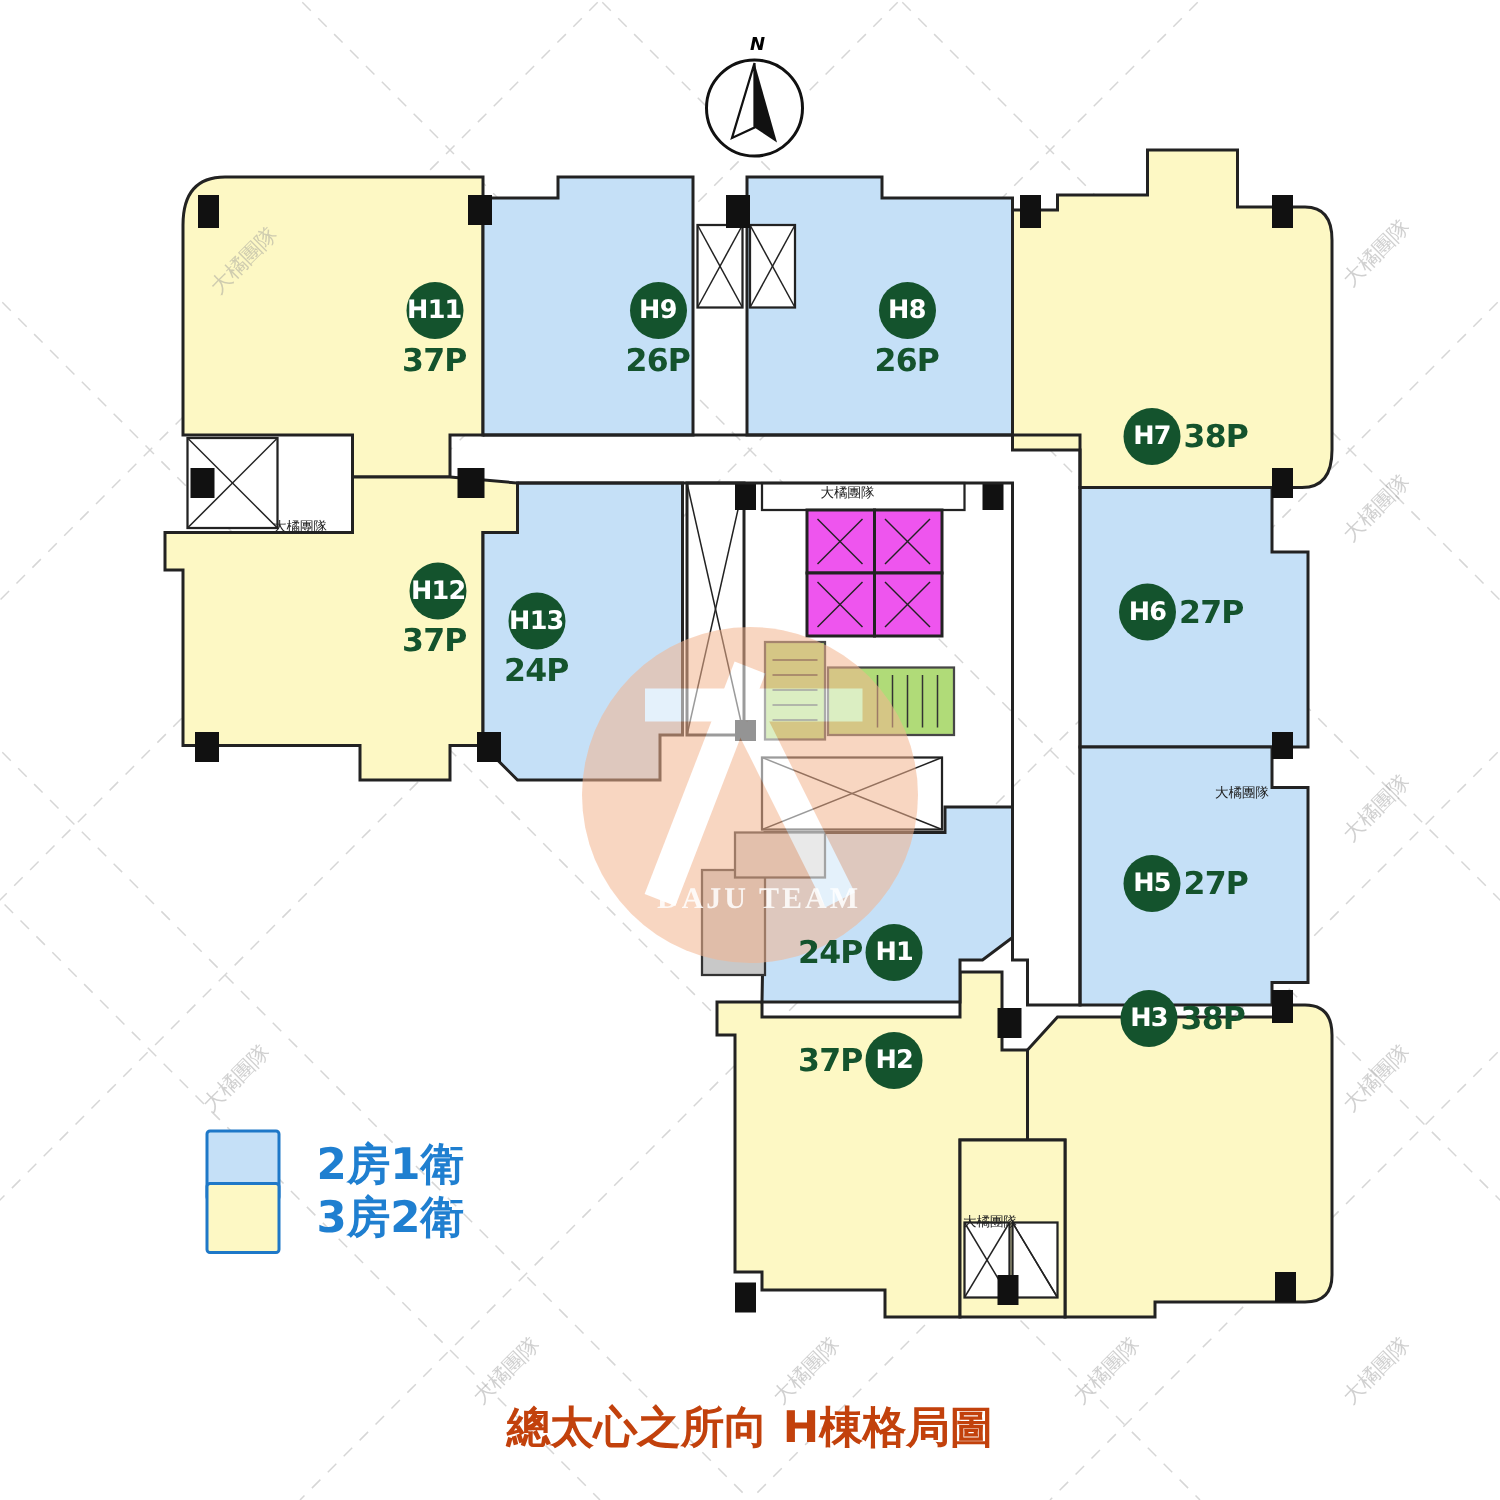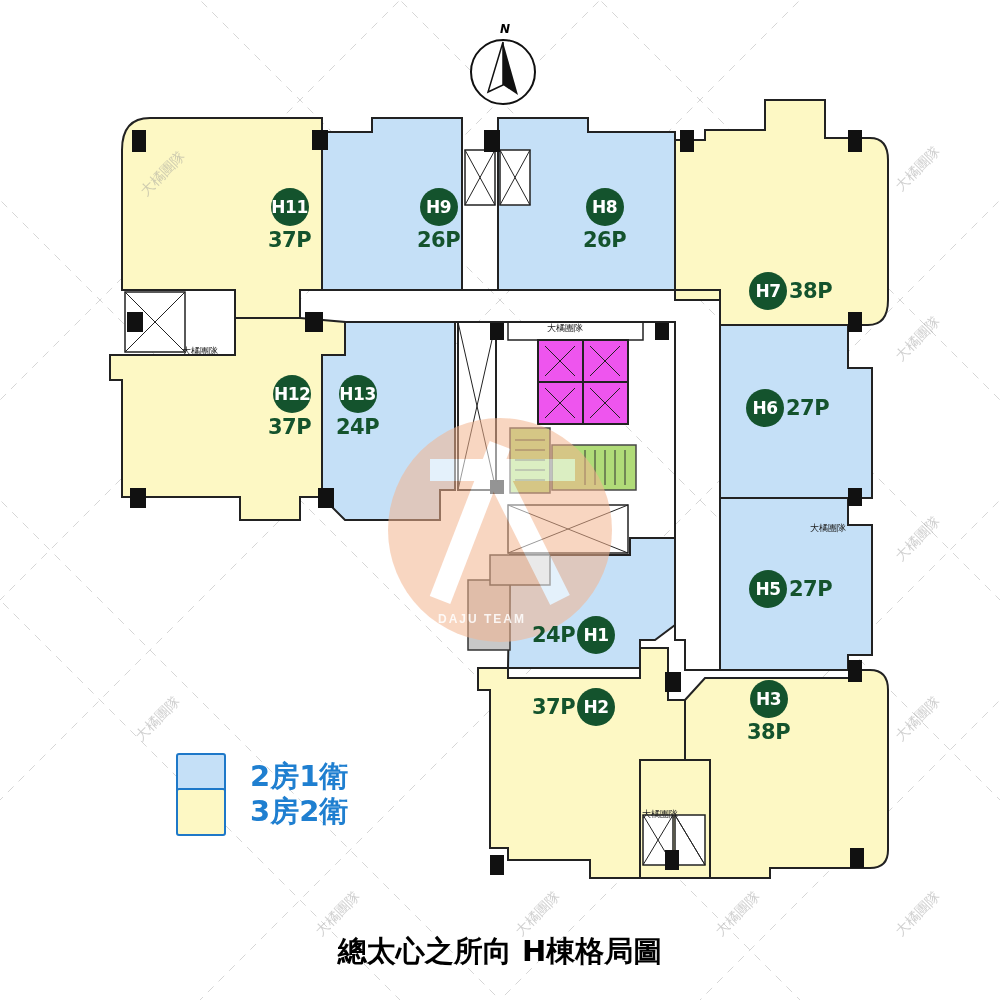--- a/index.html
+++ b/index.html
@@ -8,28 +8,28 @@
   #plan { position:absolute; left:0; top:0; width:1000px; height:1000px; }
   .unit-label { position:absolute; display:flex; align-items:center; gap:2px;
                 font-weight:bold; color:#b0161e; }
   .badge { width:38px; height:38px; border-radius:50%; background:#14532d;
            color:#fff; display:flex; align-items:center; justify-content:center;
            font-size:17px; font-weight:bold; letter-spacing:-0.5px;
            font-family:"DejaVu Sans",sans-serif; }
   .ping { font-size:21px; font-weight:bold; color:#14532d; letter-spacing:-0.5px;
           font-family:"DejaVu Sans",sans-serif; }
   .stack { flex-direction:column; gap:2px; }
-  .legend { position:absolute; left:137px; display:flex; align-items:center; gap:24px;margin-left:39px; }
+  .legend { position:absolute; left:137px; display:flex; align-items:center; gap:24px; }
   .legend .swatch { width:50px; height:48px; border:2px solid #1e78c8; border-radius:3px; box-sizing:border-box; }
   .legend .ltext { font-size:29px; font-weight:bold; color:#1f7fd0; font-family:"DejaVu Sans",sans-serif; }
   .caption { position:absolute; left:0; width:1000px; top:932px; text-align:center;
-             font-size:29px; font-weight:bold; color:#000000; font-family:"DejaVu Sans",sans-serif; }
+             font-size:29px; font-weight:bold; color:#c2410c; font-family:"DejaVu Sans",sans-serif; }
   .north { position:absolute; left:463px; top:27px; width:80px; height:80px; }
-  .wm-logo-text { position:absolute; left:438px; top:588px; font-size:12px; font-weight:bold;
-                  color:rgba(255,255,255,0.85); letter-spacing:2px; font-family:Liberation Sans, sans-serif;margin-top:24px; }
+  .wm-logo-text { position:absolute; left:438px; top:588px; font-size:20px; font-weight:bold;
+                  color:rgba(255,255,255,0.85); letter-spacing:2px; font-family:Liberation Serif, serif; }
   .wm { position:absolute; font-size:14px; color:rgba(150,150,150,0.45); transform:rotate(-45deg);
         font-family:"DejaVu Sans",sans-serif; white-space:nowrap; }
   .tag-small { position:absolute; font-size:9px; color:#222; font-family:"DejaVu Sans",sans-serif; background:transparent; }
 </style>
 </head>
 <body>
 
 <svg id="plan" viewBox="0 0 1000 1000" xmlns="http://www.w3.org/2000/svg">
 
   <g stroke="#d6d6d6" stroke-width="1" stroke-dasharray="8 7" fill="none">
@@ -214,41 +214,41 @@
   <div class="ping">26P</div>
 </div>
 <div class="unit-label" style="left:749px;top:272px;">
   <div class="badge">H7</div>
   <div class="ping">38P</div>
 </div>
 <div class="unit-label stack" style="left:268px;top:375px;align-items:flex-end;">
   <div class="badge">H12</div>
   <div class="ping">37P</div>
 </div>
-<div class="unit-label stack" style="left:336px;top:375px;">
+<div class="unit-label stack" style="left:336px;top:395px;">
   <div class="badge">H13</div>
   <div class="ping">24P</div>
 </div>
 <div class="unit-label" style="left:746px;top:389px;">
   <div class="badge">H6</div>
   <div class="ping">27P</div>
 </div>
 <div class="unit-label" style="left:749px;top:570px;">
   <div class="badge">H5</div>
   <div class="ping">27P</div>
 </div>
 <div class="unit-label" style="left:532px;top:616px;">
   <div class="ping">24P</div>
   <div class="badge">H1</div>
 </div>
 <div class="unit-label" style="left:532px;top:688px;">
   <div class="ping">37P</div>
   <div class="badge">H2</div>
 </div>
-<div class="unit-label" style="left:747px;top:680px;flex-direction:column;">
+<div class="unit-label" style="left:747px;top:660px;">
   <div class="badge">H3</div>
   <div class="ping">38P</div>
 </div>
 
 <div class="legend" style="top:753px;">
   <div class="swatch" style="background:#c5e0f7;"></div>
   <div class="ltext">2房1衛</div>
 </div>
 <div class="legend" style="top:788px;justify-content:flex-end;">
   <div class="swatch" style="background:#fdf8c4;"></div>

